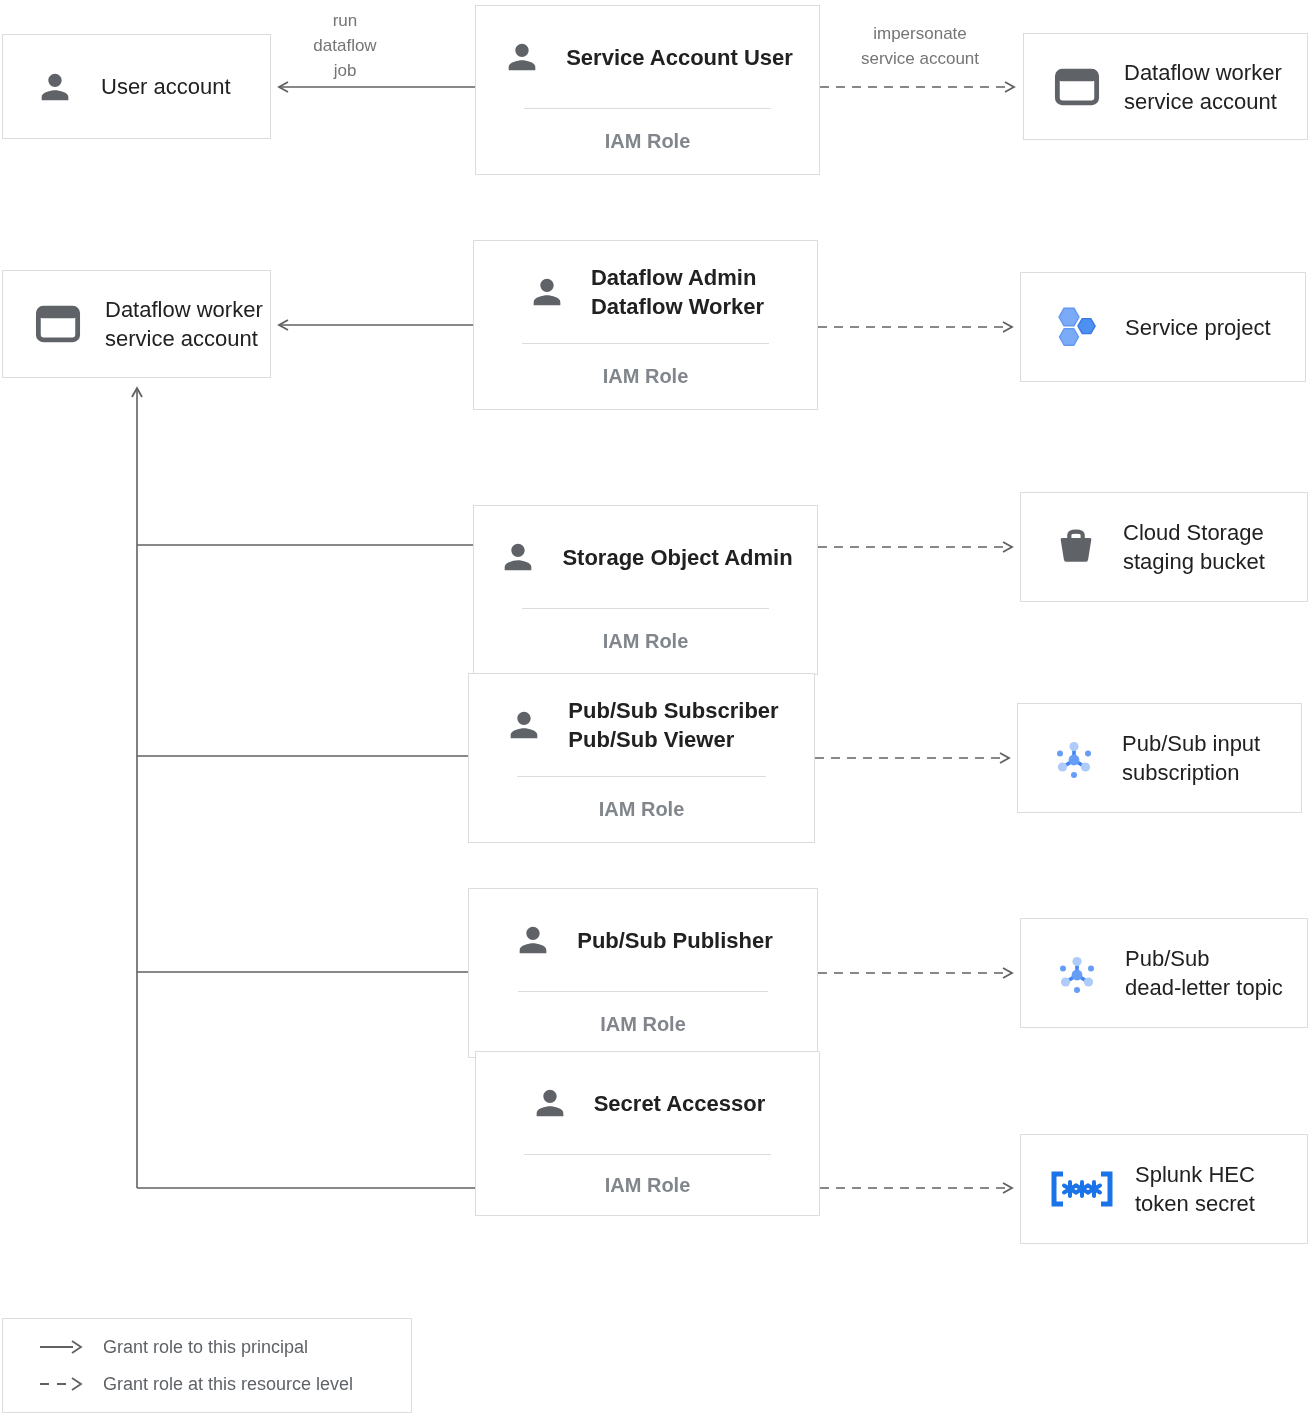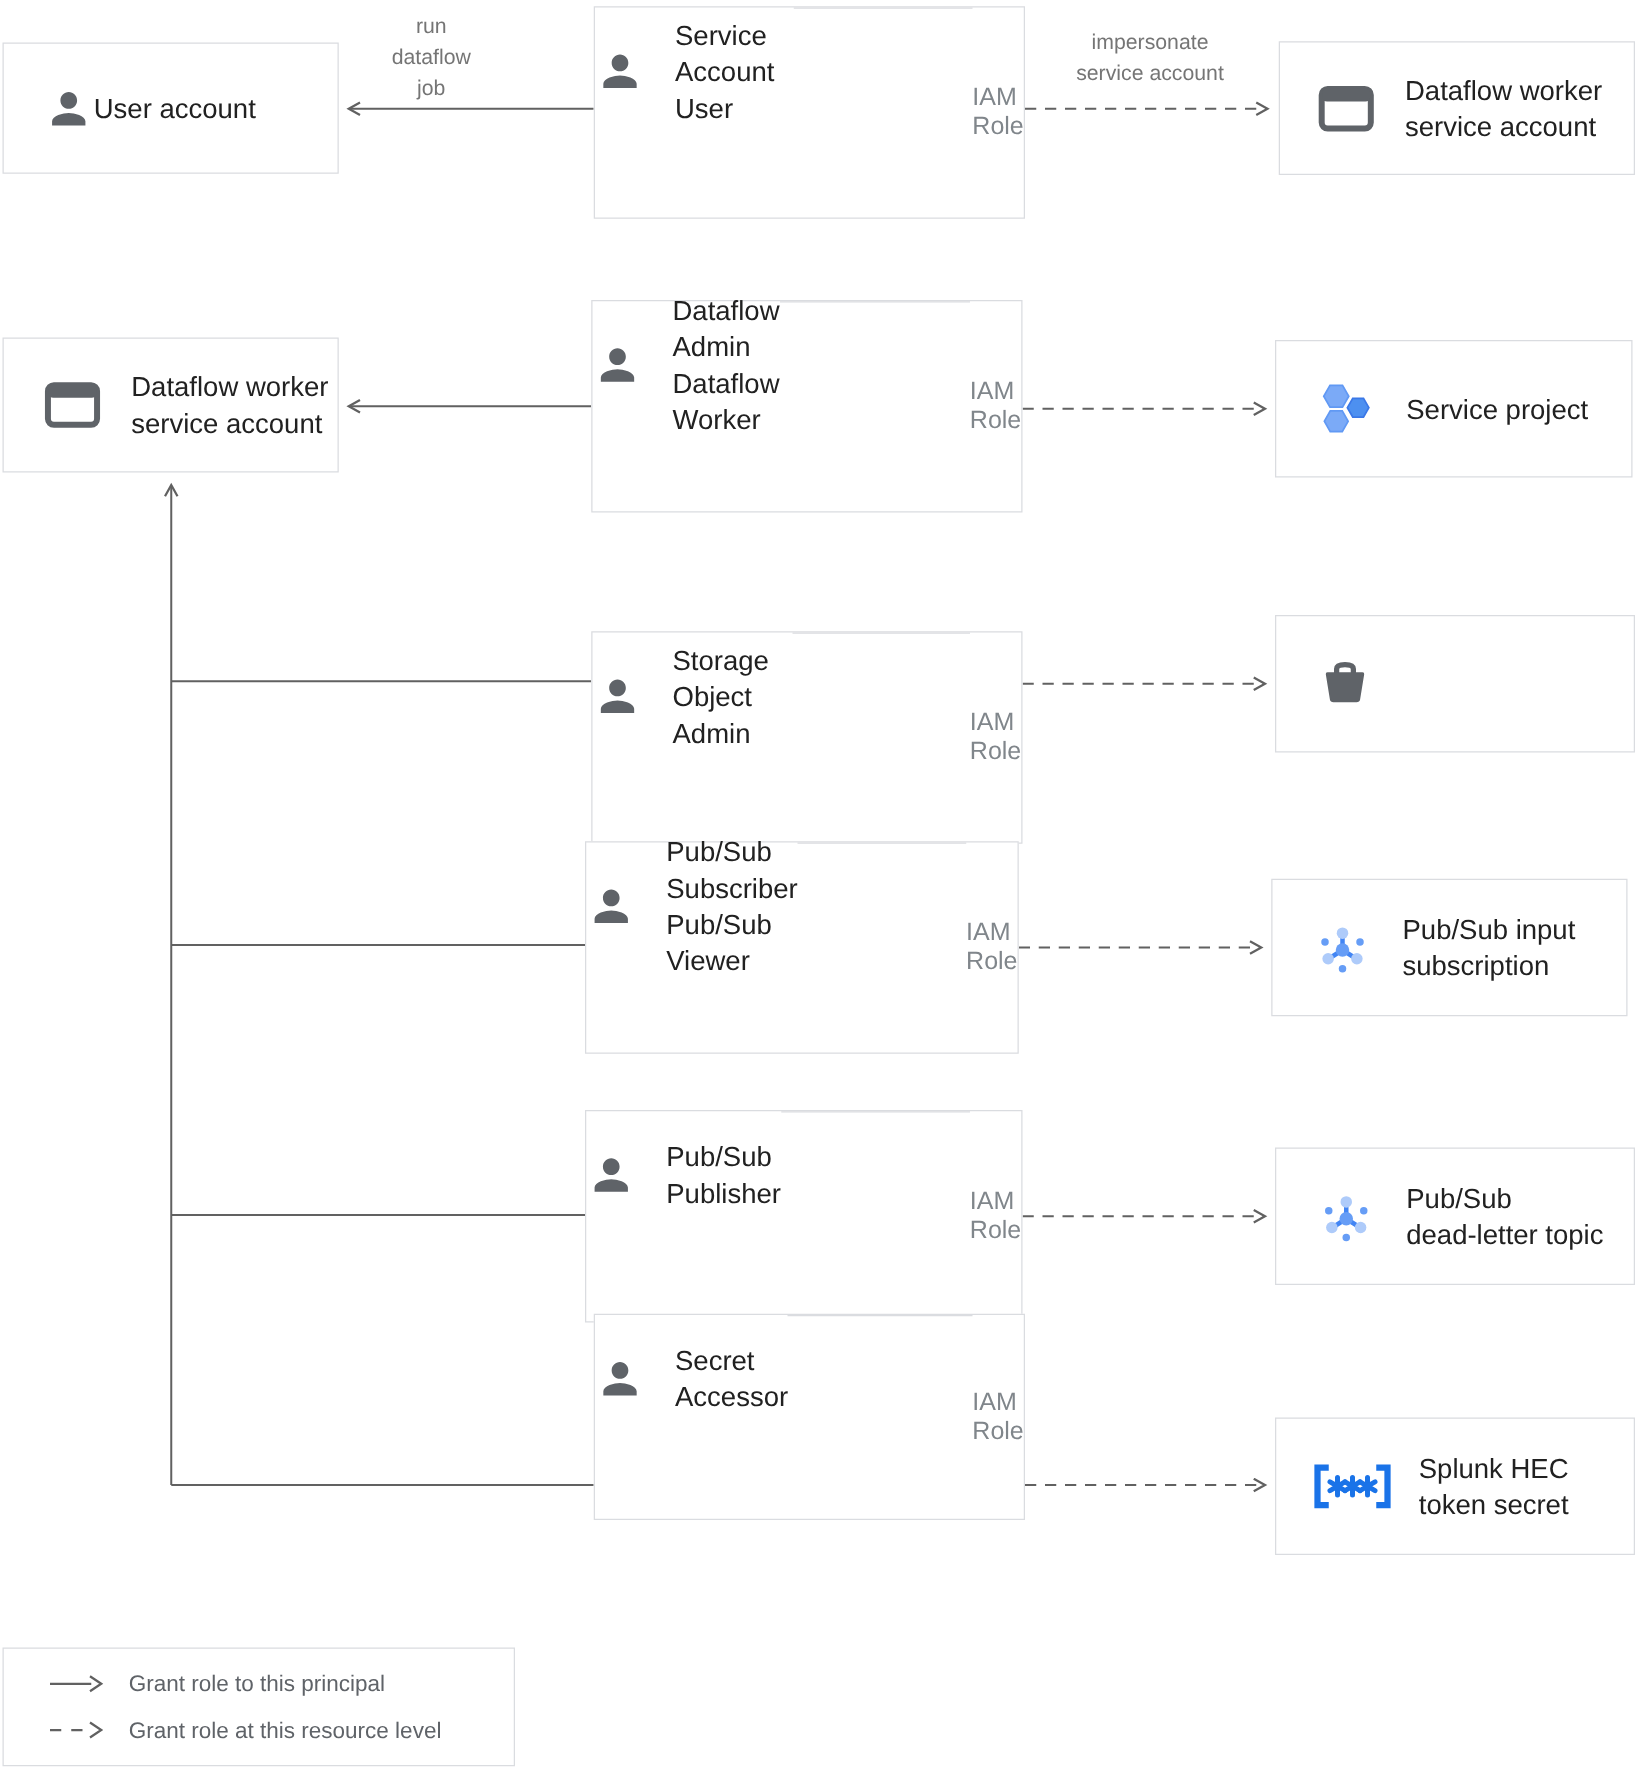--- a/index.html
+++ b/index.html
@@ -6,26 +6,26 @@
   body{font-family:"Liberation Sans","DejaVu Sans",sans-serif;}
   #canvas{position:relative;width:1310px;height:1416px;background:#ffffff;overflow:hidden;}
 
   
   #connectors{position:absolute;left:0;top:0;width:1310px;height:1416px;pointer-events:none;}
 
   
   .box{position:absolute;background:#fff;border:1px solid #dadce0;box-sizing:border-box;}
 
   
-  .entity{display:flex;align-items:center;padding-left:32px;}
+  .entity{display:flex;align-items:center;padding-left:32px;gap:26px;}
   .entity .elabel{font-size:22px;color:#212121;line-height:29px;}
   .entity .elabel span{display:block;}
 
   
-  .role{display:flex;flex-direction:row;}
+  .role{display:flex;flex-direction:column;font-weight:bold;}
   .role-top{height:102px;display:flex;align-items:center;justify-content:center;gap:24px;}
   .role-title{font-size:22px;color:#212121;line-height:29px;text-align:left;}
   .role-title span{display:block;}
   .role-divider{width:72%;margin:0 auto;border-top:1px solid #dadce0;height:0;}
   .role-sub{flex:1;display:flex;align-items:center;justify-content:center;
             font-size:20px;color:#80868b;}
 
   
   .edge-label{position:absolute;font-size:17px;line-height:25px;color:#757575;text-align:center;}
   .edge-label span{display:block;}
@@ -154,20 +154,24 @@
     </div>
     <div class="role-divider"></div>
     <div class="role-sub">IAM Role</div>
   </div>
 
   <div class="box entity" style="left:1020px;top:492px;width:288px;height:110px;gap:24px;">
     <svg class="icon" width="46" height="46" viewBox="0 0 48 48">
       <path d="M17 15 V11.7 Q17 8 24 8 Q31 8 31 11.7 V15" fill="none" stroke="#5f6368" stroke-width="4.4"></path>
       <path d="M9.5 14.5 h29 a1.5 1.5 0 0 1 1.5 1.8 L36.6 37.2 Q36.2 39.5 33.6 39.5 h-19.2 Q11.8 39.5 11.4 37.2 L8 16.3 A1.5 1.5 0 0 1 9.5 14.5 Z" fill="#5f6368"></path>
     </svg>
+    <div class="elabel">
+      <span>Cloud Storage</span>
+      <span>staging bucket</span>
+    </div>
   </div>
 
   <div class="box role" style="left:468px;top:673px;width:347px;height:170px;">
     <div class="role-top">
       <svg class="icon" width="40" height="40" viewBox="0 0 24 24">
         <path fill="#5f6368" d="M12 12c2.21 0 4-1.79 4-4s-1.79-4-4-4-4 1.79-4 4 1.79 4 4 4zm0 2c-2.67 0-8 1.34-8 4v2h16v-2c0-2.66-5.33-4-8-4z"></path>
       </svg>
       <div class="role-title">
         <span>Pub/Sub Subscriber</span>
         <span>Pub/Sub Viewer</span>

